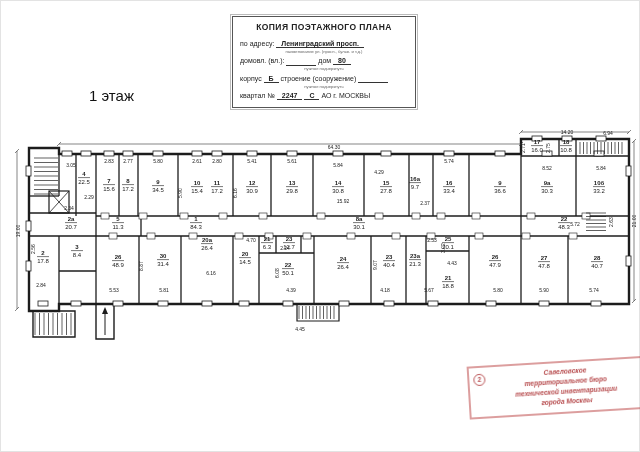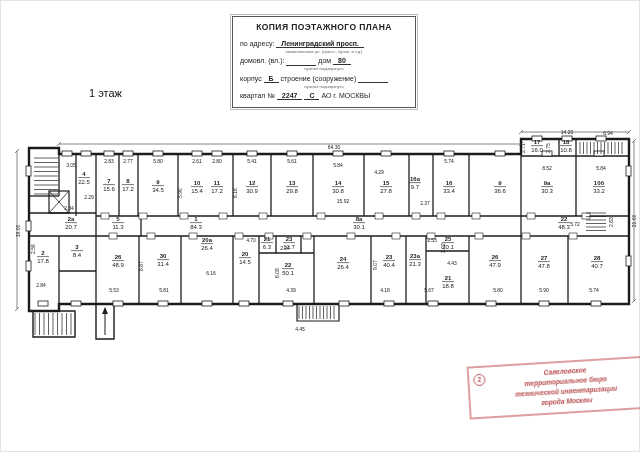--- a/index.html
+++ b/index.html
@@ -11,21 +11,21 @@
   .title-block{position:absolute;left:231px;top:15px;width:168px;background:#fff;
     border:1px solid #555;box-shadow:0 0 0 1px #fff,0 0 0 2px #bbb;
     padding:5px 7px 6px 7px;font-size:7px;line-height:1.25;color:#222;}
   .tb-title{font-size:8.5px;font-weight:bold;text-align:center;letter-spacing:.4px;margin-bottom:7px;}
   .tb-row{margin-top:3px;white-space:nowrap;}
   .u{border-bottom:1px solid #333;padding:0 5px;font-weight:bold;}
   .blank{display:inline-block;min-width:30px;height:7px;border-bottom:1px solid #333;vertical-align:bottom;}
   .tb-hint{font-size:4.2px;color:#666;text-align:center;margin-top:0.5px;}
 
   
-  .caption{position:absolute;left:88px;top:84px;font-size:11px;line-height:1.5;color:#111;}
+  .caption{position:absolute;left:88px;top:84px;font-size:15px;line-height:1.5;color:#111;}
 
   
   .stamp{position:absolute;left:467px;top:360px;width:158px;padding:4px 6px 5px 17px;
     border:2px solid rgba(186,62,62,.5);transform:rotate(-3.5deg);
     color:rgba(172,48,50,.88);font-size:6.6px;font-weight:bold;font-style:italic;
     text-align:center;line-height:1.5;filter:blur(.25px);}
   .stamp-num{position:absolute;left:4px;top:6px;width:10px;height:10px;font-style:normal;
     border:1px solid rgba(172,48,50,.8);border-radius:50%;font-size:6.5px;line-height:10px;text-align:center;}
 
   svg{position:absolute;left:0;top:0;}

